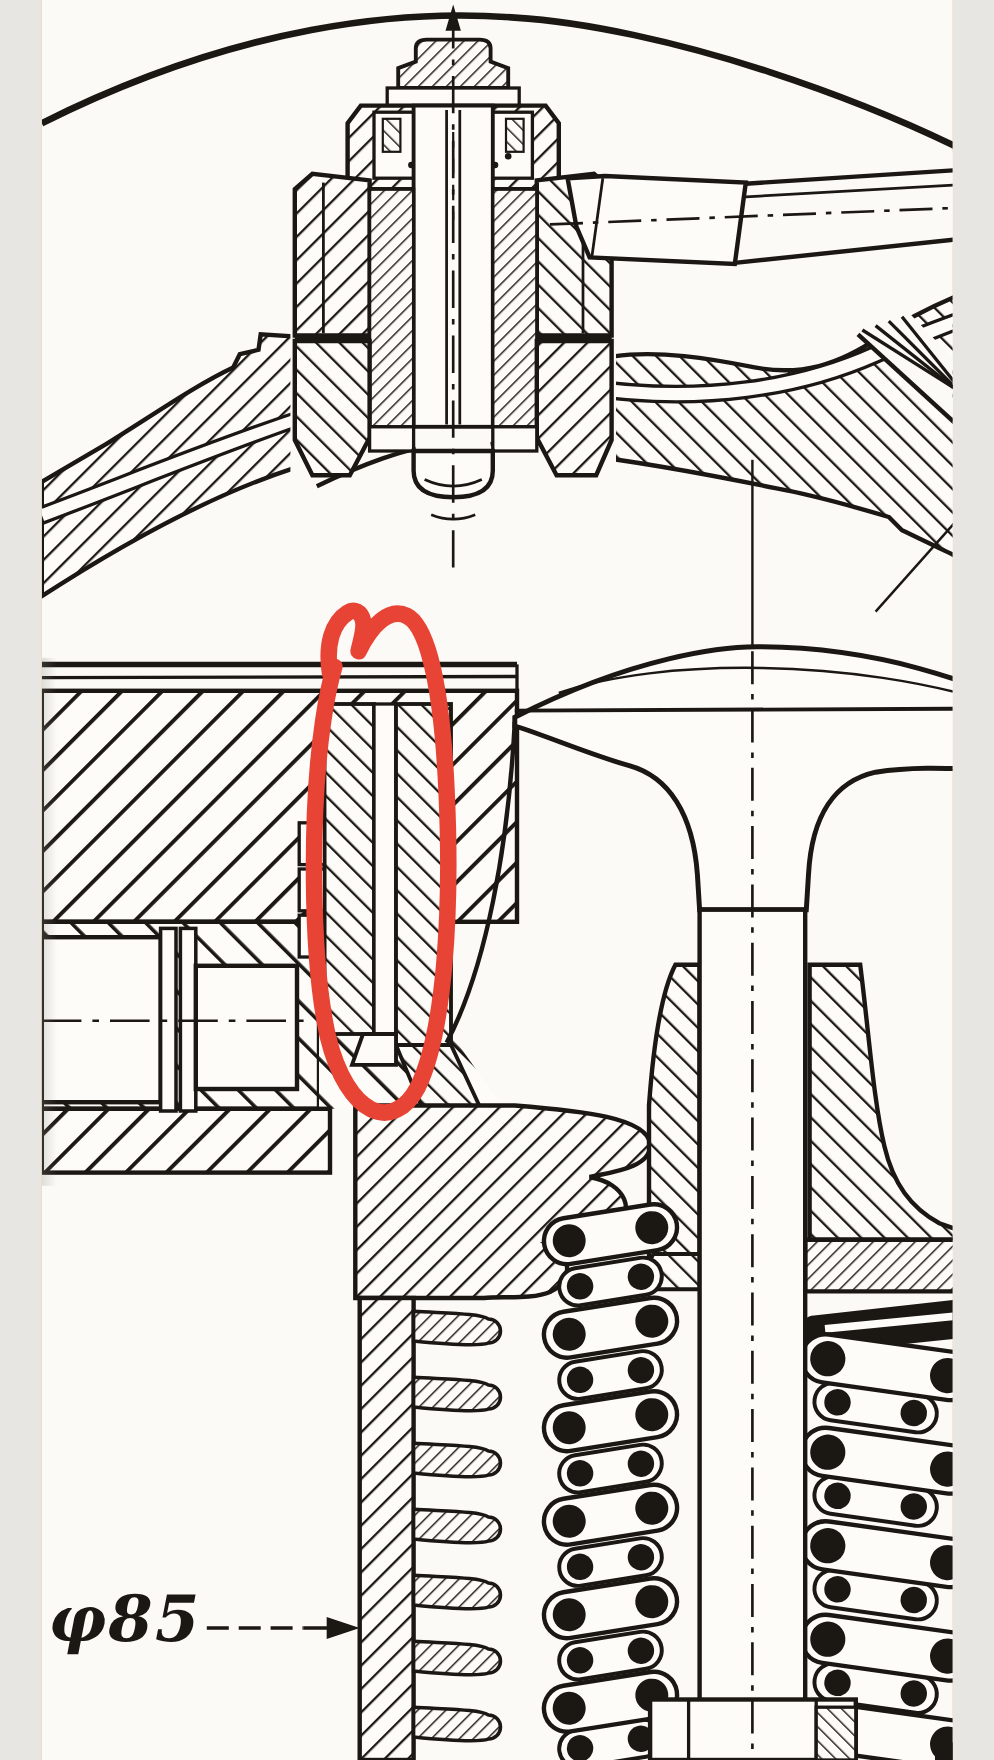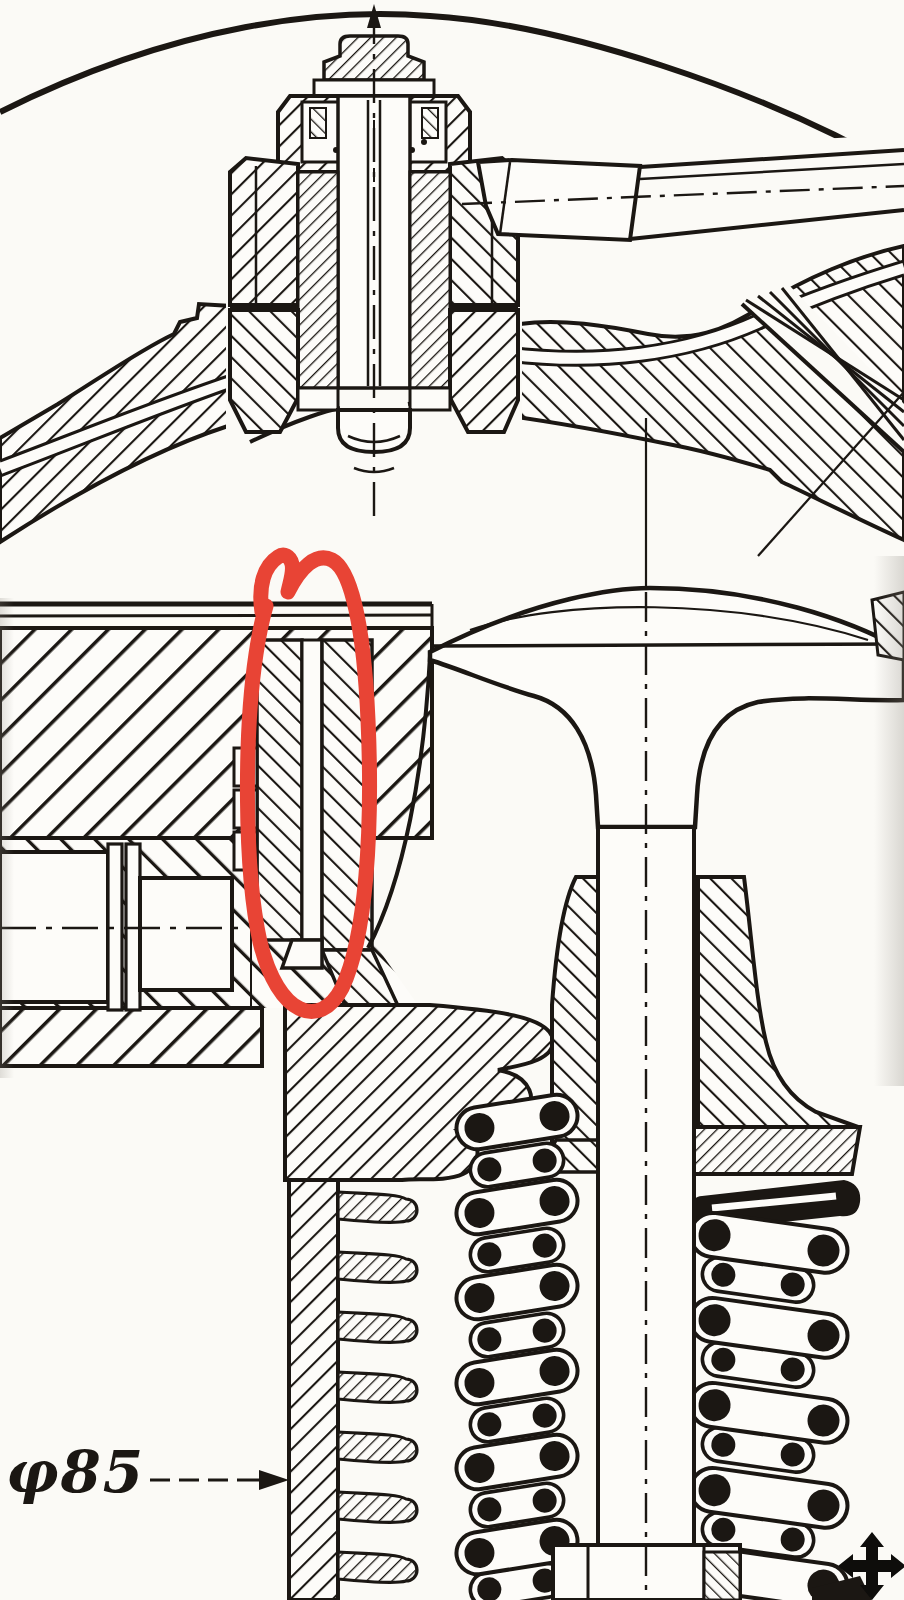--- a/index.html
+++ b/index.html
@@ -1,17 +1,17 @@
 <!DOCTYPE html>
 <html><head>
 <meta charset="utf-8">
 <style>
   html,body{margin:0;padding:0;background:#e8e6e2;}
   .stage{
-    position:relative;width:904px;height:1600px;margin:0 auto;
+    position:relative;width:828px;height:1600px;margin:0 auto;
     background:#fdba74;overflow:hidden;
     font-family:"DejaVu Serif","Liberation Serif",serif;
   }
   svg{display:block}
   .dim-text{font-style:italic;font-weight:bold;letter-spacing:2px;}
 </style>
 </head>
 <body>
 
 <div class="stage">

